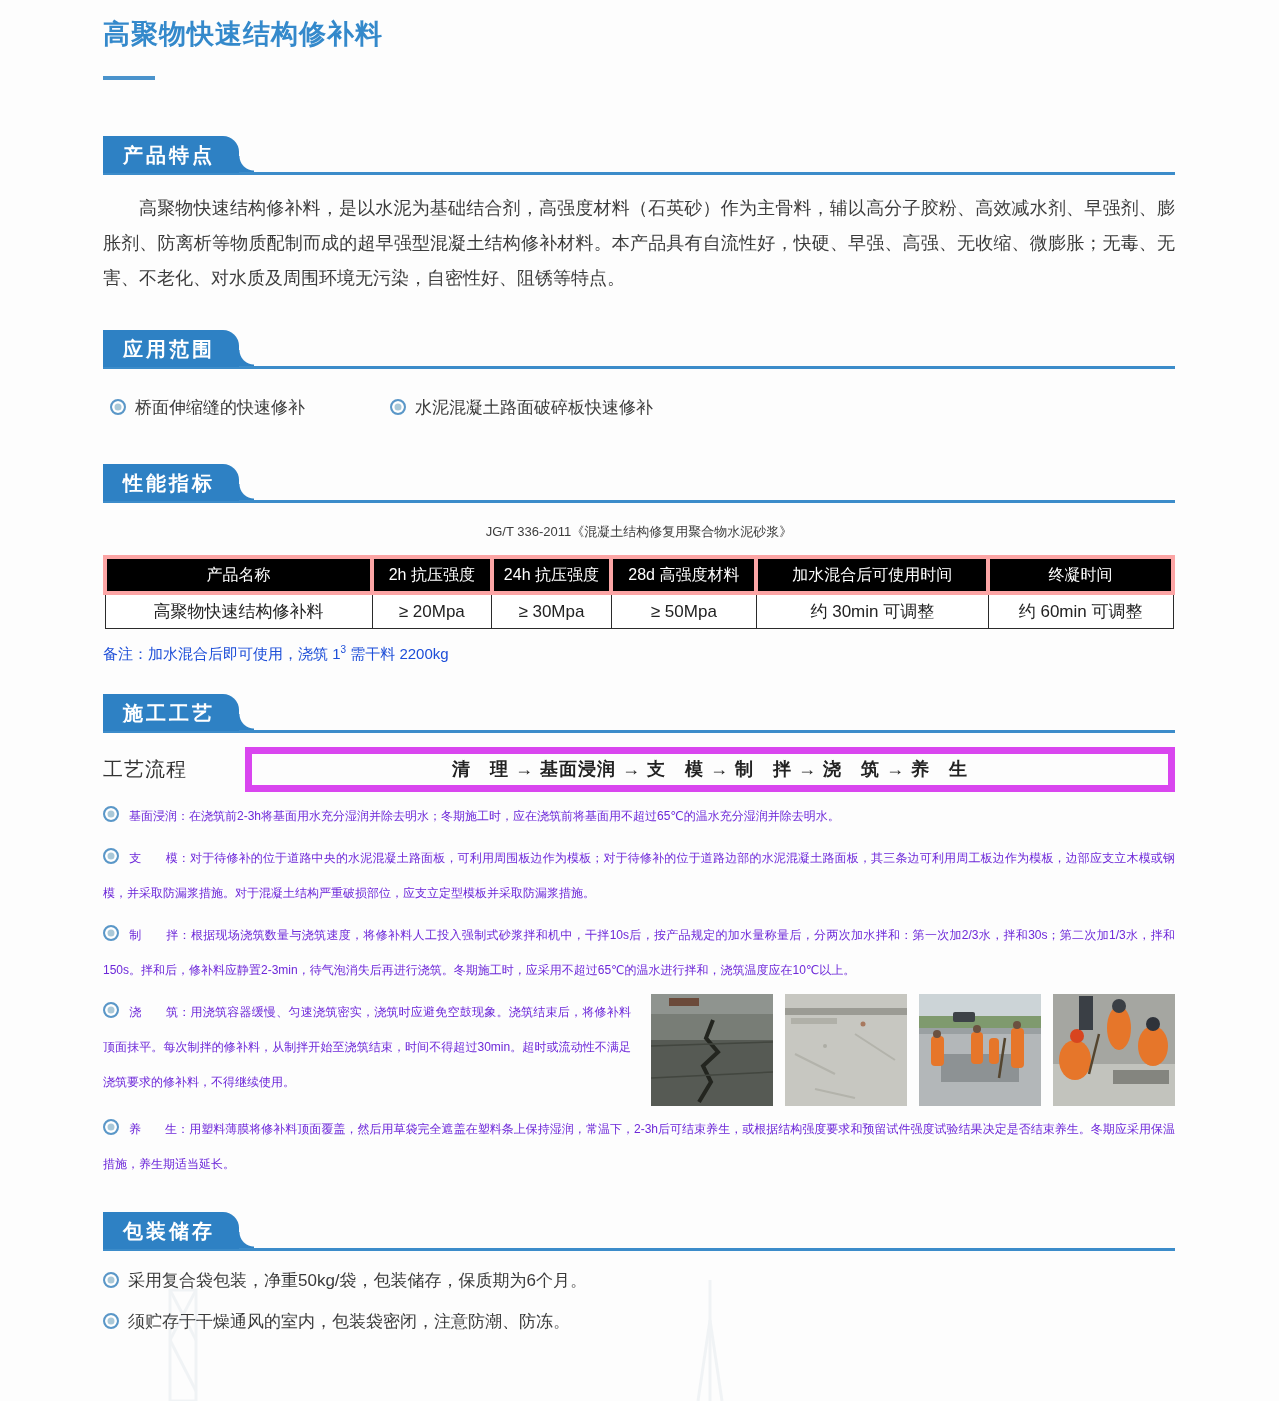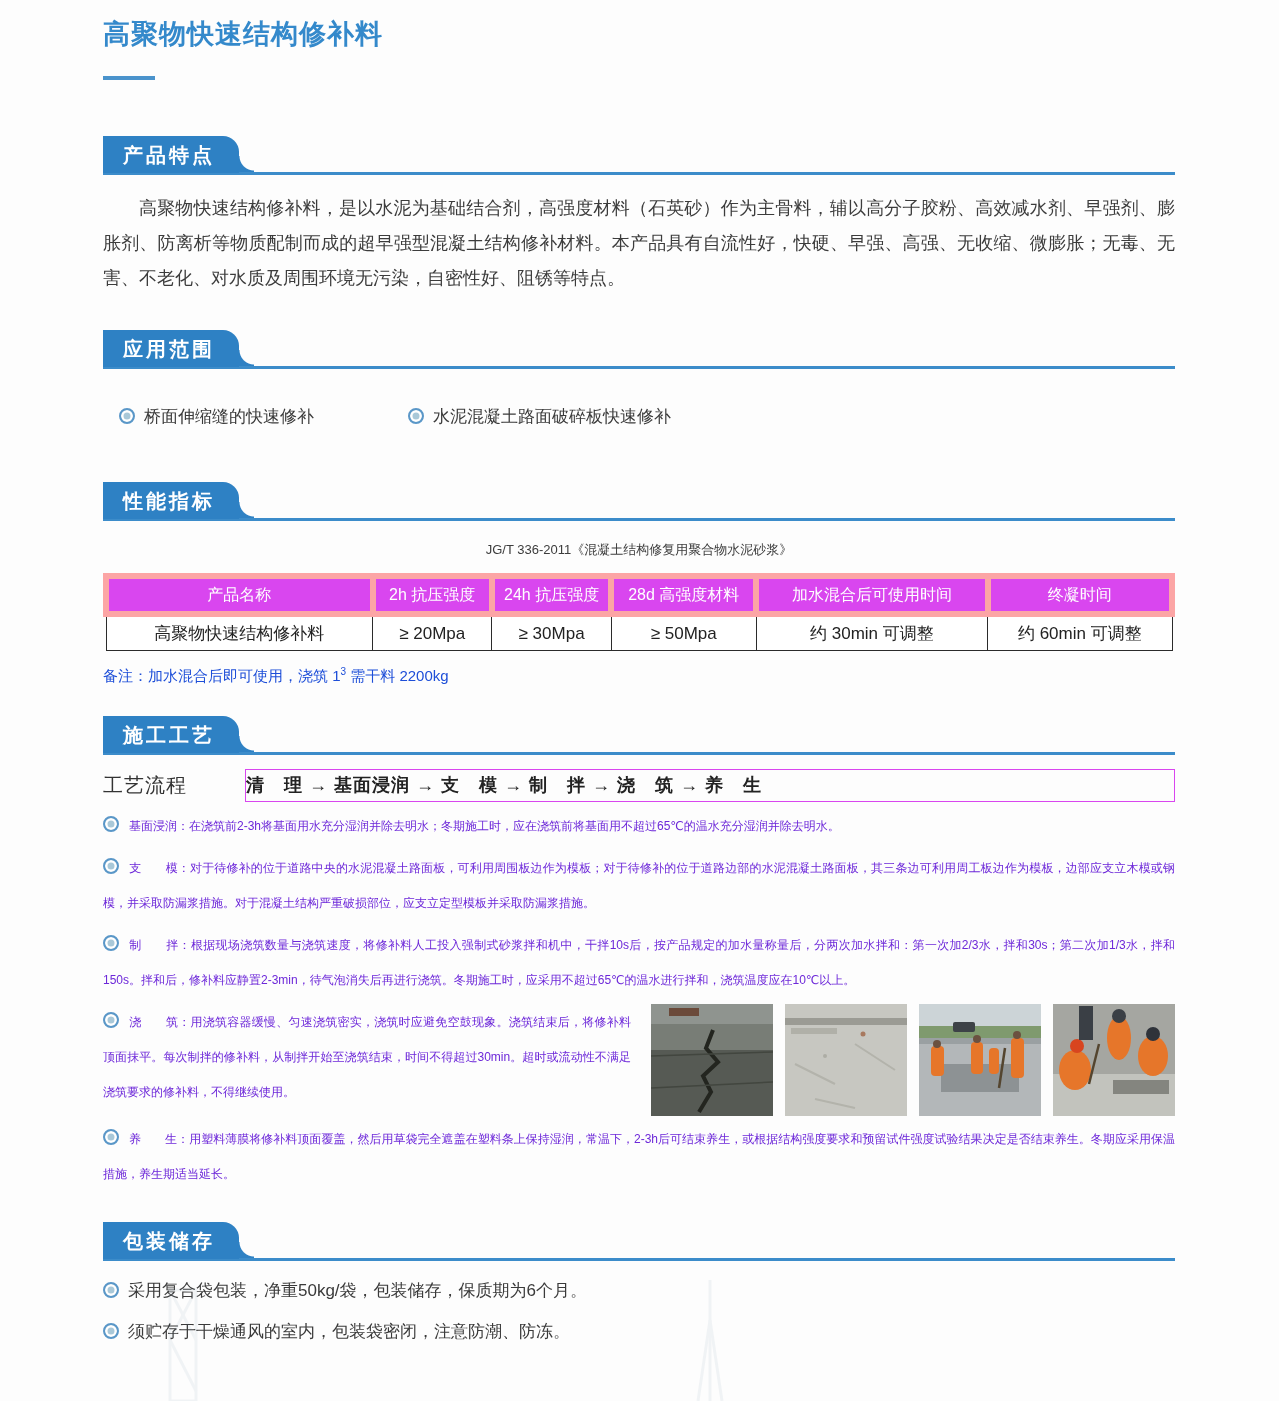--- a/index.html
+++ b/index.html
@@ -29,39 +29,39 @@
   .para { font-size:18px; line-height:35px; text-align:justify; margin:16px 0 0 0; text-indent:2em; color:#3c3c3c; }
 
   .bullet {
     display:inline-block; width:12px; height:12px; border-radius:50%;
     background:#a9c8d8; border:2px solid #5a97c8; box-shadow:inset 0 0 0 2.5px #ffffff;
     vertical-align:-2px; margin-right:9px; flex:none;
   }
   .bullet-line { font-size:17px; line-height:35px; margin:6px 0 0 0; }
 
   .apps-row { display:flex; margin-top:14px; }
-  .apps-row .bullet-line { margin:16px;text-align:center; }
+  .apps-row .bullet-line { margin:7px;text-align:center; }
   .apps-row .app-item + .app-item { margin-left:78px; }
 
   .standard { text-align:center; font-size:13px; color:#3c3c3c; margin-top:20px; }
 
   table.perf { width:100%; border-collapse:collapse; margin-top:14px; font-size:17px; }
   table.perf th {
-    background:#d946ef; color:#fff; font-weight:normal; border:6px solid #fca5a5;
+    background:#000000; color:#fff; font-weight:normal; border:4px solid #fca5a5;
     height:30px; padding:1px 4px; font-size:16px;
   }
   table.perf td {
     background:#fff; border:1px solid #2b2b2b; text-align:center; height:31px; padding:1px 4px; color:#222;
   }
   .note { font-size:15px; color:#1d4ed8; margin-top:15px; }
   .note sup { font-size:10px; }
 
   .flow-row { display:flex; align-items:center; margin-top:14px; }
   .flow-label { font-size:20px; color:#333; width:142px; flex:none; letter-spacing:1px; }
-  .flow-box { flex:1; border:1px solid #d946ef; text-align:left; font-weight:bold; font-size:18px; padding:3px 0 4px 0; color:#222; letter-spacing:1px; }
+  .flow-box { flex:1; border:7px solid #d946ef; text-align:center; font-weight:bold; font-size:18px; padding:3px 0 4px 0; color:#222; letter-spacing:1px; }
 
   .step { font-size:12px; line-height:35px; text-align:justify; margin:7px 0 0 0; color:#6d28d9; }
   .step .bullet { margin-right:10px; }
   .step-clear { clear:both; }
 
   .photos { float:right; width:524px; margin:6px 0 6px 20px; display:flex; gap:12px; }
   .photo { width:122px; height:112px; flex:none; }
   .photo svg { display:block; width:122px; height:112px; }
 
   .watermark { position:absolute; opacity:0.07; pointer-events:none; }

